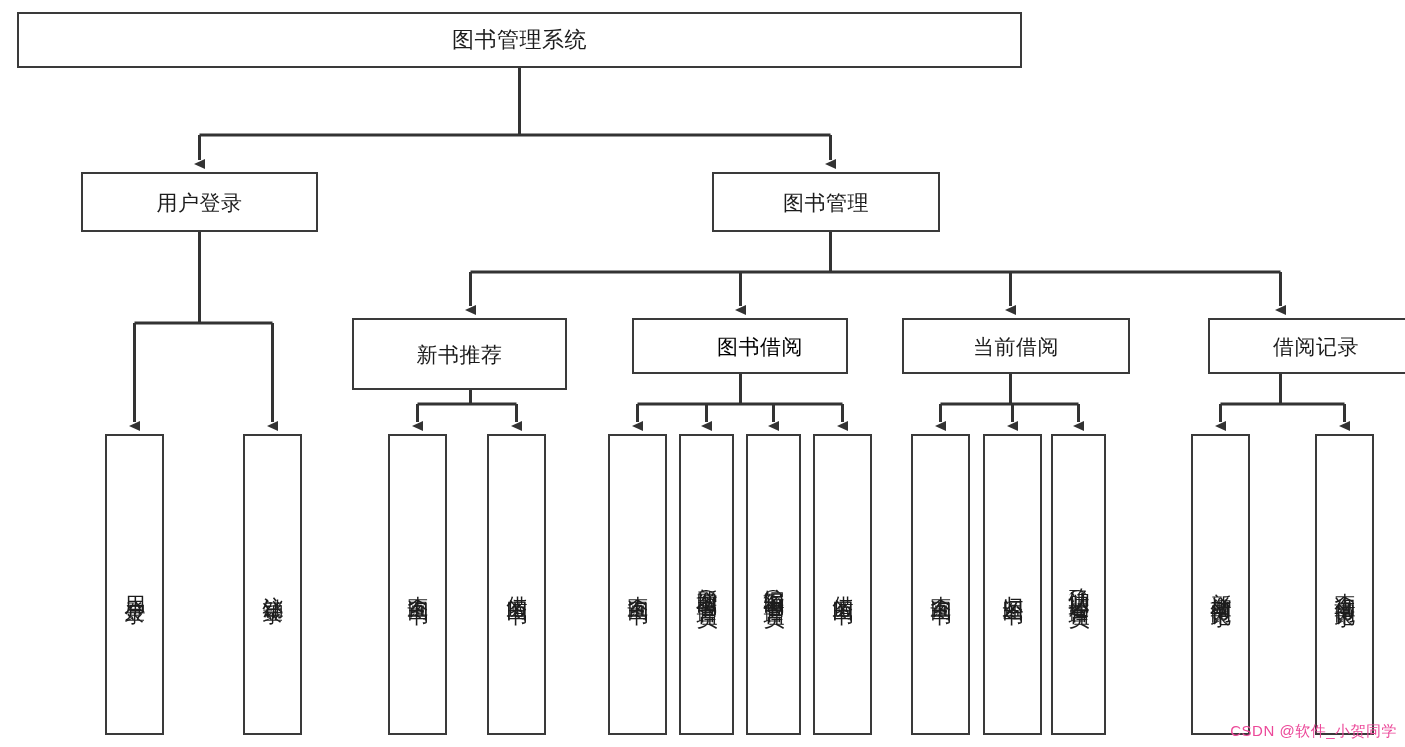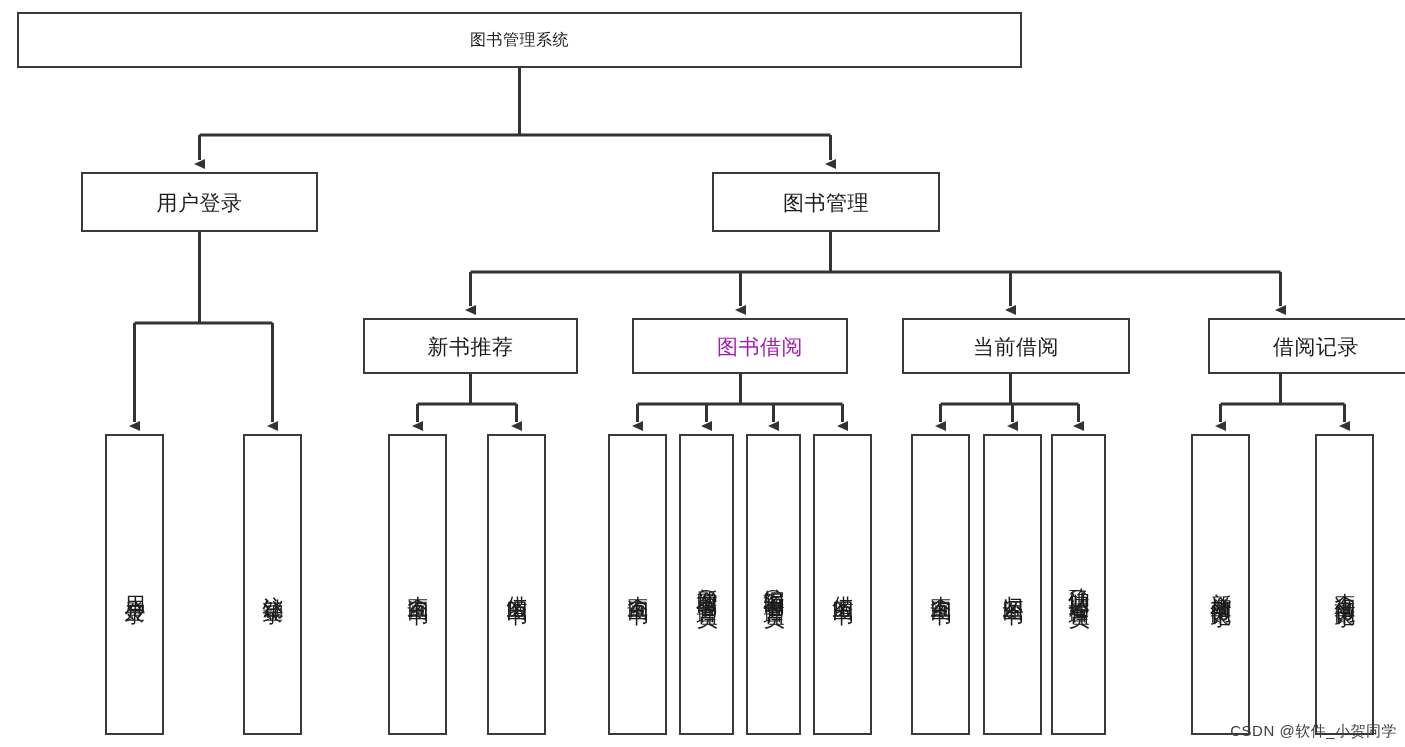--- a/index.html
+++ b/index.html
@@ -51,21 +51,21 @@
   }
   .node.vertical .label {
     writing-mode: vertical-rl;
     text-orientation: upright;
     font-size: 21px;
     line-height: 1.18;
     letter-spacing: 3px;
     text-align: center;
   }
   .node.root .label {
-    font-size: 16px;
+    font-size: 22px;
   }
   .watermark {
     position: absolute;
     right: 8px;
     bottom: 6px;
     font-size: 15px;
     color: #b9b9b9;
     white-space: nowrap;
     letter-spacing: 0.5px;
   }
@@ -129,25 +129,25 @@
     <span class="label" style="color: rgb(28, 28, 28);">图书管理系统</span>
   </div>
 
   <div class="node horizontal" style="left: 81px; top: 172px; width: 237px; height: 60px; border-color: rgb(58, 58, 58); background: rgb(255, 255, 255);">
     <span class="label" style="color: rgb(28, 28, 28);">用户登录</span>
   </div>
   <div class="node horizontal" style="left: 712px; top: 172px; width: 228px; height: 60px; border-color: rgb(58, 58, 58); background: rgb(255, 255, 255);">
     <span class="label" style="color: rgb(28, 28, 28);">图书管理</span>
   </div>
 
-  <div class="node horizontal" style="left: 363px; top: 318px; width: 215px; height: 56px; border-color: rgb(58, 58, 58); background: rgb(255, 255, 255);">
+  <div class="node horizontal" style="left: 352px; top: 318px; width: 215px; height: 72px; border-color: rgb(58, 58, 58); background: rgb(255, 255, 255);">
     <span class="label" style="color: rgb(28, 28, 28);">新书推荐</span>
   </div>
   <div class="node horizontal" style="left: 632px; top: 318px; width: 216px; height: 56px; border-color: rgb(58, 58, 58); background: rgb(255, 255, 255);">
-    <span class="label" style="color: #a21caf; margin-left: 40px;">图书借阅</span>
+    <span class="label" style="color: #000000; margin-left: 40px;">图书借阅</span>
   </div>
   <div class="node horizontal" style="left: 902px; top: 318px; width: 228px; height: 56px; border-color: rgb(58, 58, 58); background: rgb(255, 255, 255);">
     <span class="label" style="color: rgb(28, 28, 28);">当前借阅</span>
   </div>
   <div class="node horizontal" style="left: 1208px; top: 318px; width: 216px; height: 56px; border-color: rgb(58, 58, 58); background: rgb(255, 255, 255);">
     <span class="label" style="color: rgb(28, 28, 28);">借阅记录</span>
   </div>
 
   <div class="node vertical" style="left: 105px; top: 434px; width: 59px; height: 301px; border-color: rgb(58, 58, 58); background: rgb(255, 255, 255);">
     <span class="label" style="color: rgb(28, 28, 28);">用户登录</span>
@@ -182,15 +182,15 @@
   <div class="node vertical" style="left: 1051px; top: 434px; width: 55px; height: 301px; border-color: rgb(58, 58, 58); background: rgb(255, 255, 255);">
     <span class="label" style="color: rgb(28, 28, 28);">确认归还（管理员）</span>
   </div>
   <div class="node vertical" style="left: 1191px; top: 434px; width: 59px; height: 301px; border-color: rgb(58, 58, 58); background: rgb(255, 255, 255);">
     <span class="label" style="color: rgb(28, 28, 28);">新增借阅记录</span>
   </div>
   <div class="node vertical" style="left: 1315px; top: 434px; width: 59px; height: 301px; border-color: rgb(58, 58, 58); background: rgb(255, 255, 255);">
     <span class="label" style="color: rgb(28, 28, 28);">查询借阅记录</span>
   </div>
 
-  <div class="watermark" style="color: #404040;">CSDN @软件_小贺同学</div>
+  <div class="watermark" style="color: #ec4899;">CSDN @软件_小贺同学</div>
 
 </div>
 
 </body></html>

